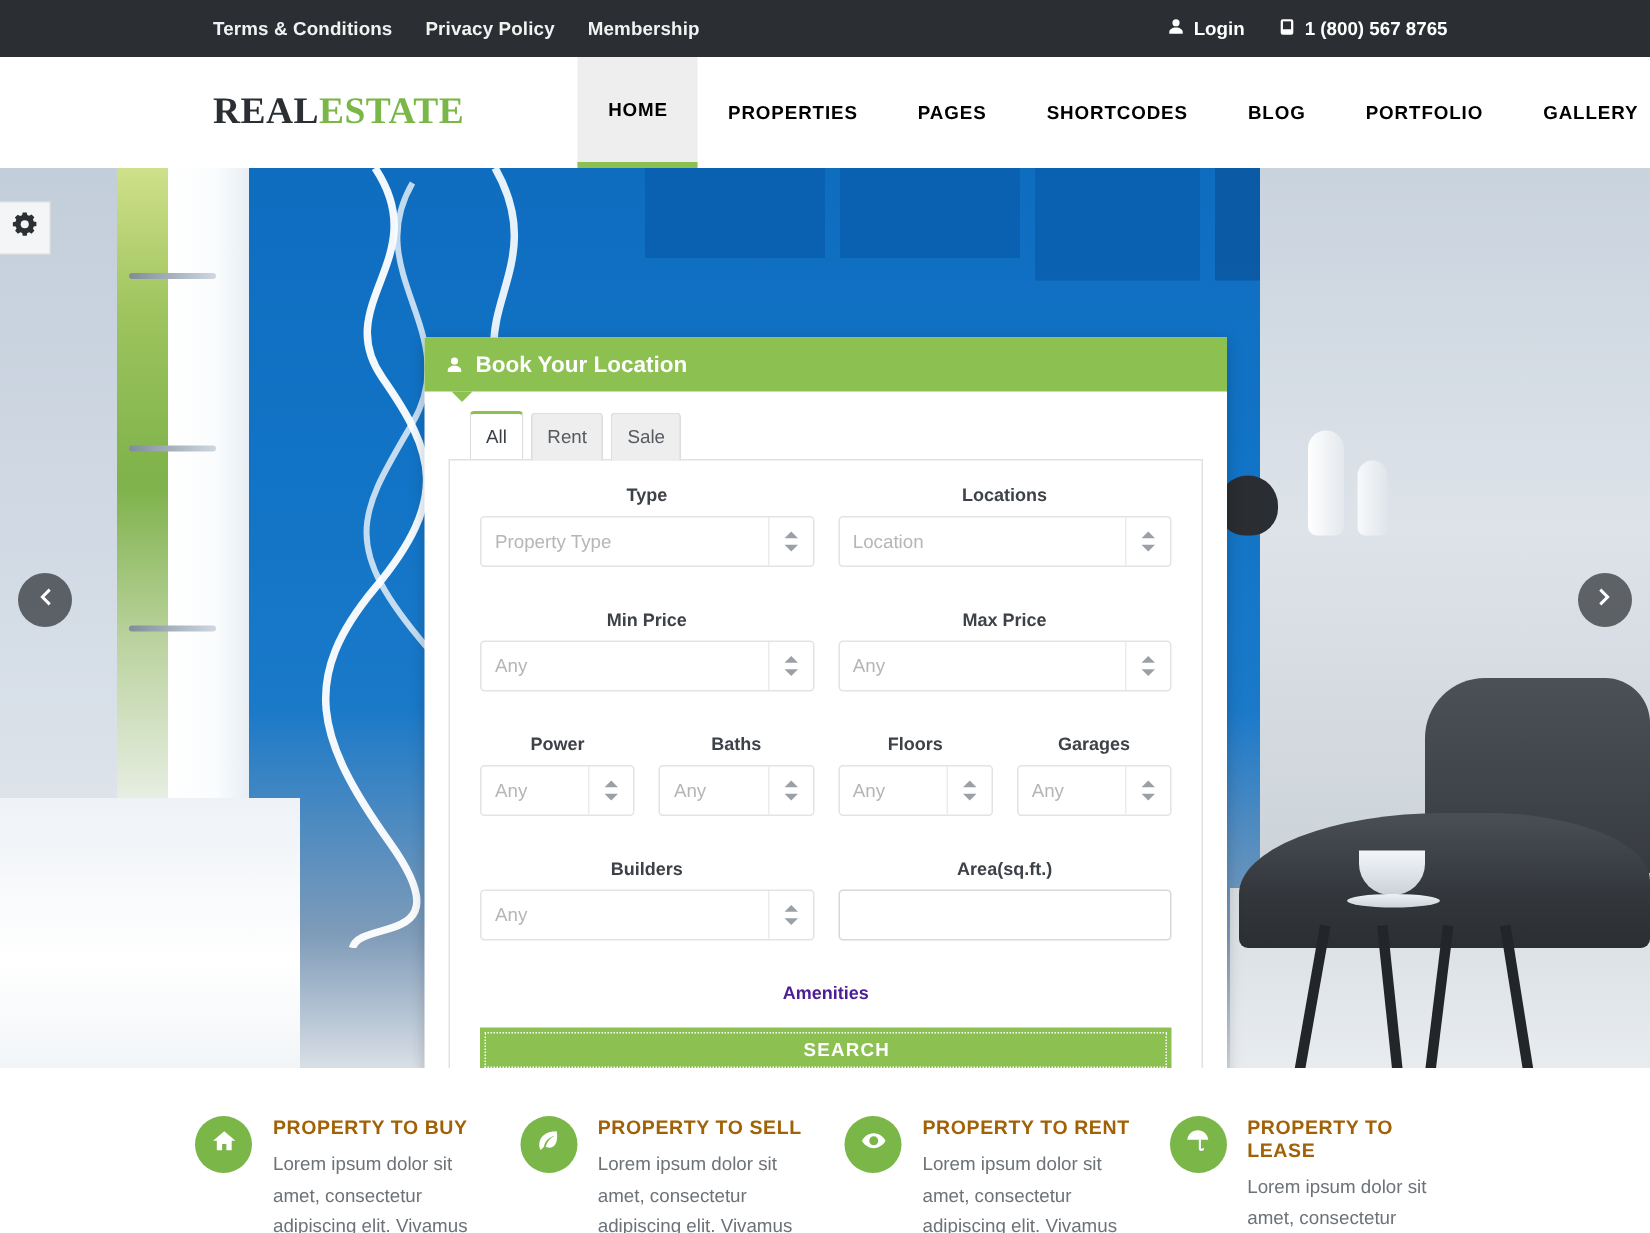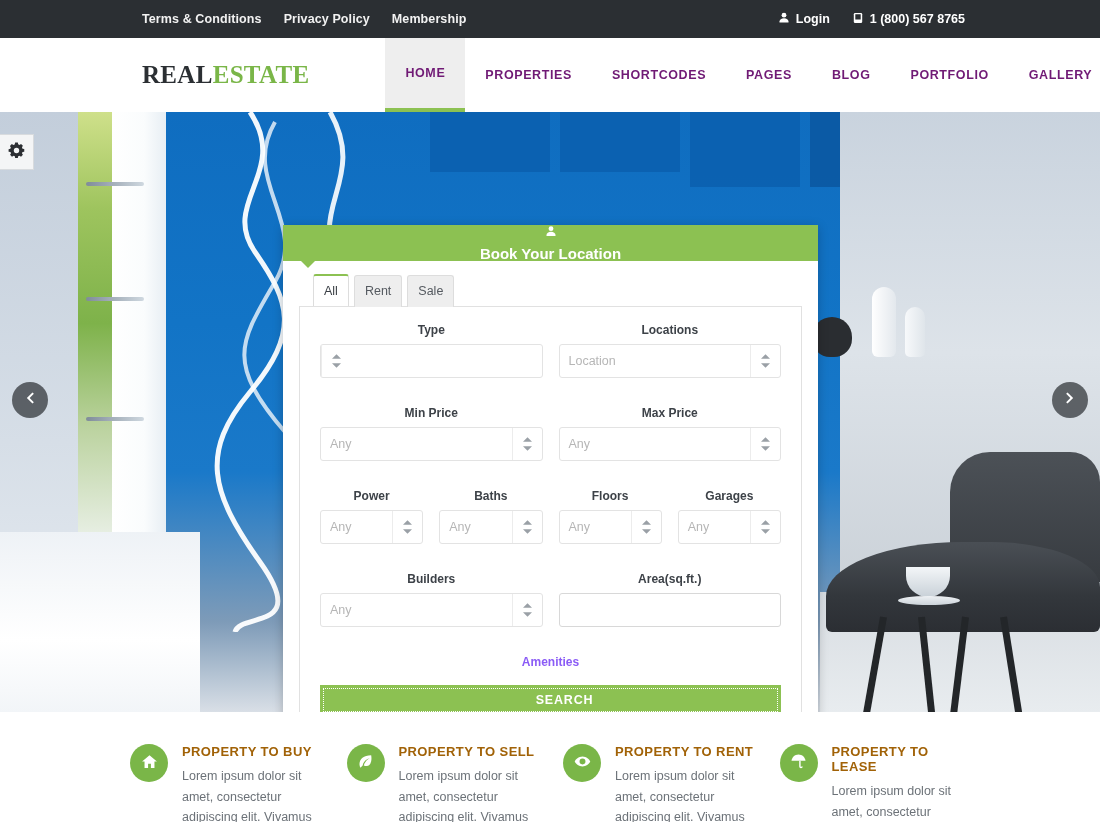--- a/index.html
+++ b/index.html
@@ -35,21 +35,21 @@
   .logo {
     display: flex; align-items: center; margin-left: 142px; margin-right: 76px;
     font-family: "Liberation Serif", serif; font-size: 25px; font-weight: bold;
     letter-spacing: .3px; cursor: pointer;
   }
   .logo .l-dark { color: #2b2f33; }
   .logo .l-green { color: #7ab648; }
   .nav { display: flex; align-items: stretch; }
   .nav-item {
     display: flex; align-items: center; padding: 0 20px;
-    font-size: 12.5px; font-weight: 600; color: #701a75;
+    font-size: 12.5px; font-weight: 600; color: #000000;
     letter-spacing: .6px; cursor: pointer; position: relative;
   }
   .nav-item.active { background: #eeeeee; border-bottom: 4px solid #8cc152; }
   .nav-item.active::before {
     content: ""; position: absolute; top: -38px; left: 50%;
     transform: translateX(-50%);
     border-left: 7px solid transparent; border-right: 7px solid transparent;
     border-top: 8px solid #2b2f33;
   }
 
@@ -155,21 +155,21 @@
 
   
   .search-panel {
     position: absolute; left: 283px; top: 113px; width: 535px;
     background: #ffffff; z-index: 20;
     box-shadow: 0 2px 10px rgba(0,0,0,.22);
   }
   .panel-head {
     background: #8cc152; color: #ffffff; height: 36px;
     display: flex; align-items: center; gap: 8px; padding: 0 14px;
-    font-size: 15px; font-weight: bold; position: relative; flex-direction: column;
+    font-size: 15px; font-weight: bold; position: relative;
   }
   .panel-head .mini-icon svg { width: 13px; height: 13px; }
   .panel-head::after {
     content: ""; position: absolute; left: 18px; bottom: -7px;
     border-left: 7px solid transparent; border-right: 7px solid transparent;
     border-top: 7px solid #8cc152;
   }
   .panel-body { padding: 14px 16px 18px 16px; }
   .tabs { display: flex; gap: 5px; padding-left: 14px; }
   .tab {
@@ -204,21 +204,21 @@
     display: flex; flex-direction: column; align-items: center;
     justify-content: center; gap: 2px; cursor: pointer;
   }
   .spin svg { width: 9px; height: 6px; fill: #9aa0a6; }
   .text-input {
     height: 34px; border: 1px solid #d8d8d8; border-radius: 3px;
     background: #ffffff; width: 100%;
   }
   .amen-title {
     text-align: center; font-size: 12px; font-weight: bold;
-    color: #8b5cf6; margin: 14px 0 8px;
+    color: #4c1d95; margin: 14px 0 8px;
   }
   .amen-list {
     display: flex; justify-content: center; gap: 18px; flex-wrap: wrap;
   }
   .amen-item {
     display: flex; align-items: center; gap: 6px;
     font-size: 12px; color: #4a4f55; cursor: pointer;
   }
   .cbx {
     width: 11px; height: 11px; border: 1px solid #cfcfcf;
@@ -288,24 +288,24 @@
       <span class="l-green">ESTATE</span>
   </div>
   <div class="nav">
     <div class="nav-item active">
         <span>HOME</span>
       </div>
     <div class="nav-item">
         <span>PROPERTIES</span>
       </div>
     <div class="nav-item">
+        <span>PAGES</span>
+      </div>
+    <div class="nav-item">
         <span>SHORTCODES</span>
-      </div>
-    <div class="nav-item">
-        <span>PAGES</span>
       </div>
     <div class="nav-item">
         <span>BLOG</span>
       </div>
     <div class="nav-item">
         <span>PORTFOLIO</span>
       </div>
     <div class="nav-item">
         <span>GALLERY</span>
       </div>
@@ -396,20 +396,21 @@
         <div class="tab"><span>Rent</span></div>
         <div class="tab"><span>Sale</span></div>
       </div>
 
       <div class="form-box">
 
         <div class="field-row">
           <div class="field">
             <span class="field-label">Type</span>
             <div class="select-wrap">
+              <span class="sel-text">Property Type</span>
               <span class="spin">
                 <svg viewBox="0 0 10 6">
                     <path d="M5 0 0 5h10z"></path>
                   </svg>
                 <svg viewBox="0 0 10 6">
                     <path d="M5 6 0 1h10z"></path>
                   </svg>
               </span>
             </div>
           </div>

